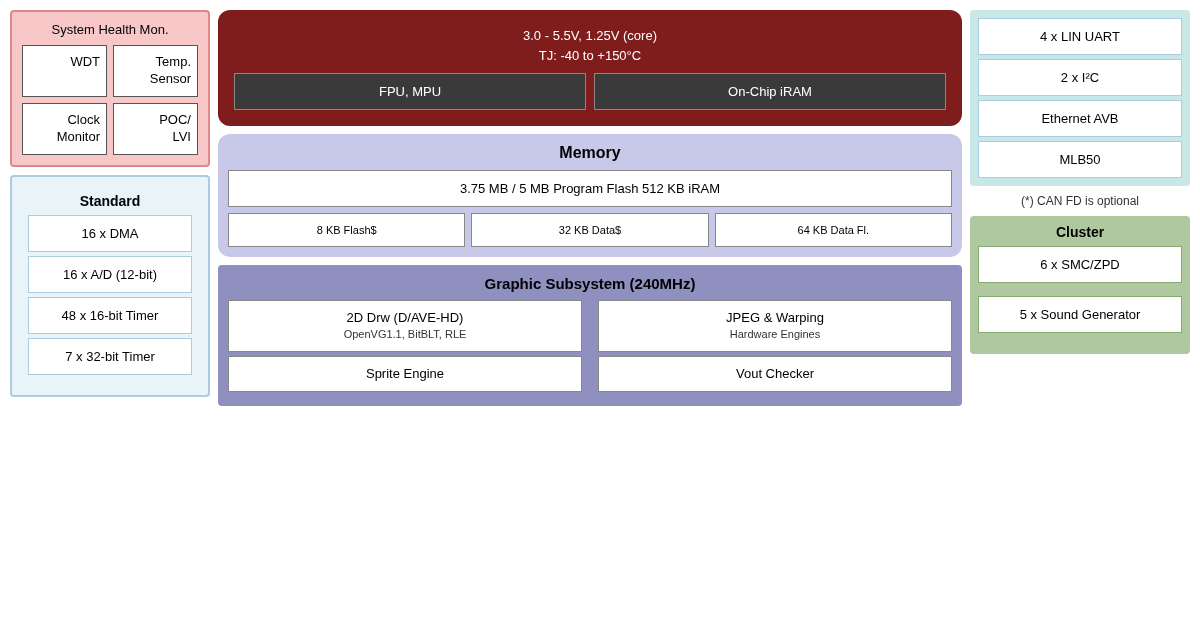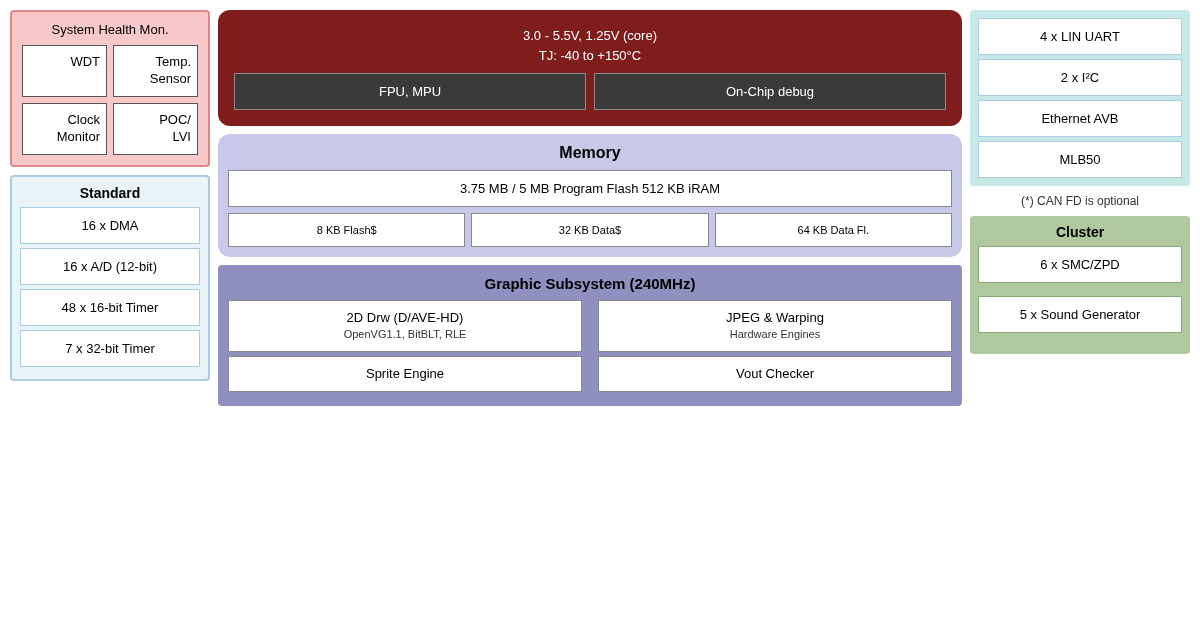--- a/index.html
+++ b/index.html
@@ -54,21 +54,21 @@
       text-align: right;
       font-size: 13px;
       background: #fff;
       line-height: 1.3;
     }
 
     .standard-box {
       background: #e8f4f8;
       border: 2px solid #aacce0;
       border-radius: 4px;
-      padding: 8px;
+      padding: 16px;
     }
 
     .standard-title {
       font-weight: bold;
       font-size: 14px;
       text-align: center;
       margin-bottom: 6px;
     }
 
     .standard-item {
@@ -273,21 +273,21 @@
 
   <div class="center-col">
 
     <div class="cpu-box">
       <div class="cpu-title-row">
         <div>3.0 - 5.5V, 1.25V (core)</div>
         <div>TJ: -40 to +150°C</div>
       </div>
       <div class="cpu-features">
         <div class="cpu-feature-cell">FPU, MPU</div>
-        <div class="cpu-feature-cell">On-Chip debug</div>
+        <div class="cpu-feature-cell">On-Chip iRAM</div>
       </div>
     </div>
 
     <div class="memory-box">
       <div class="memory-title">Memory</div>
       <div class="memory-row1">3.75 MB / 5 MB Program Flash 512 KB iRAM</div>
       <div class="memory-row2">
         <div class="memory-cell">8 KB Flash$</div>
         <div class="memory-cell">32 KB Data$</div>
         <div class="memory-cell">64 KB Data Fl.</div>

